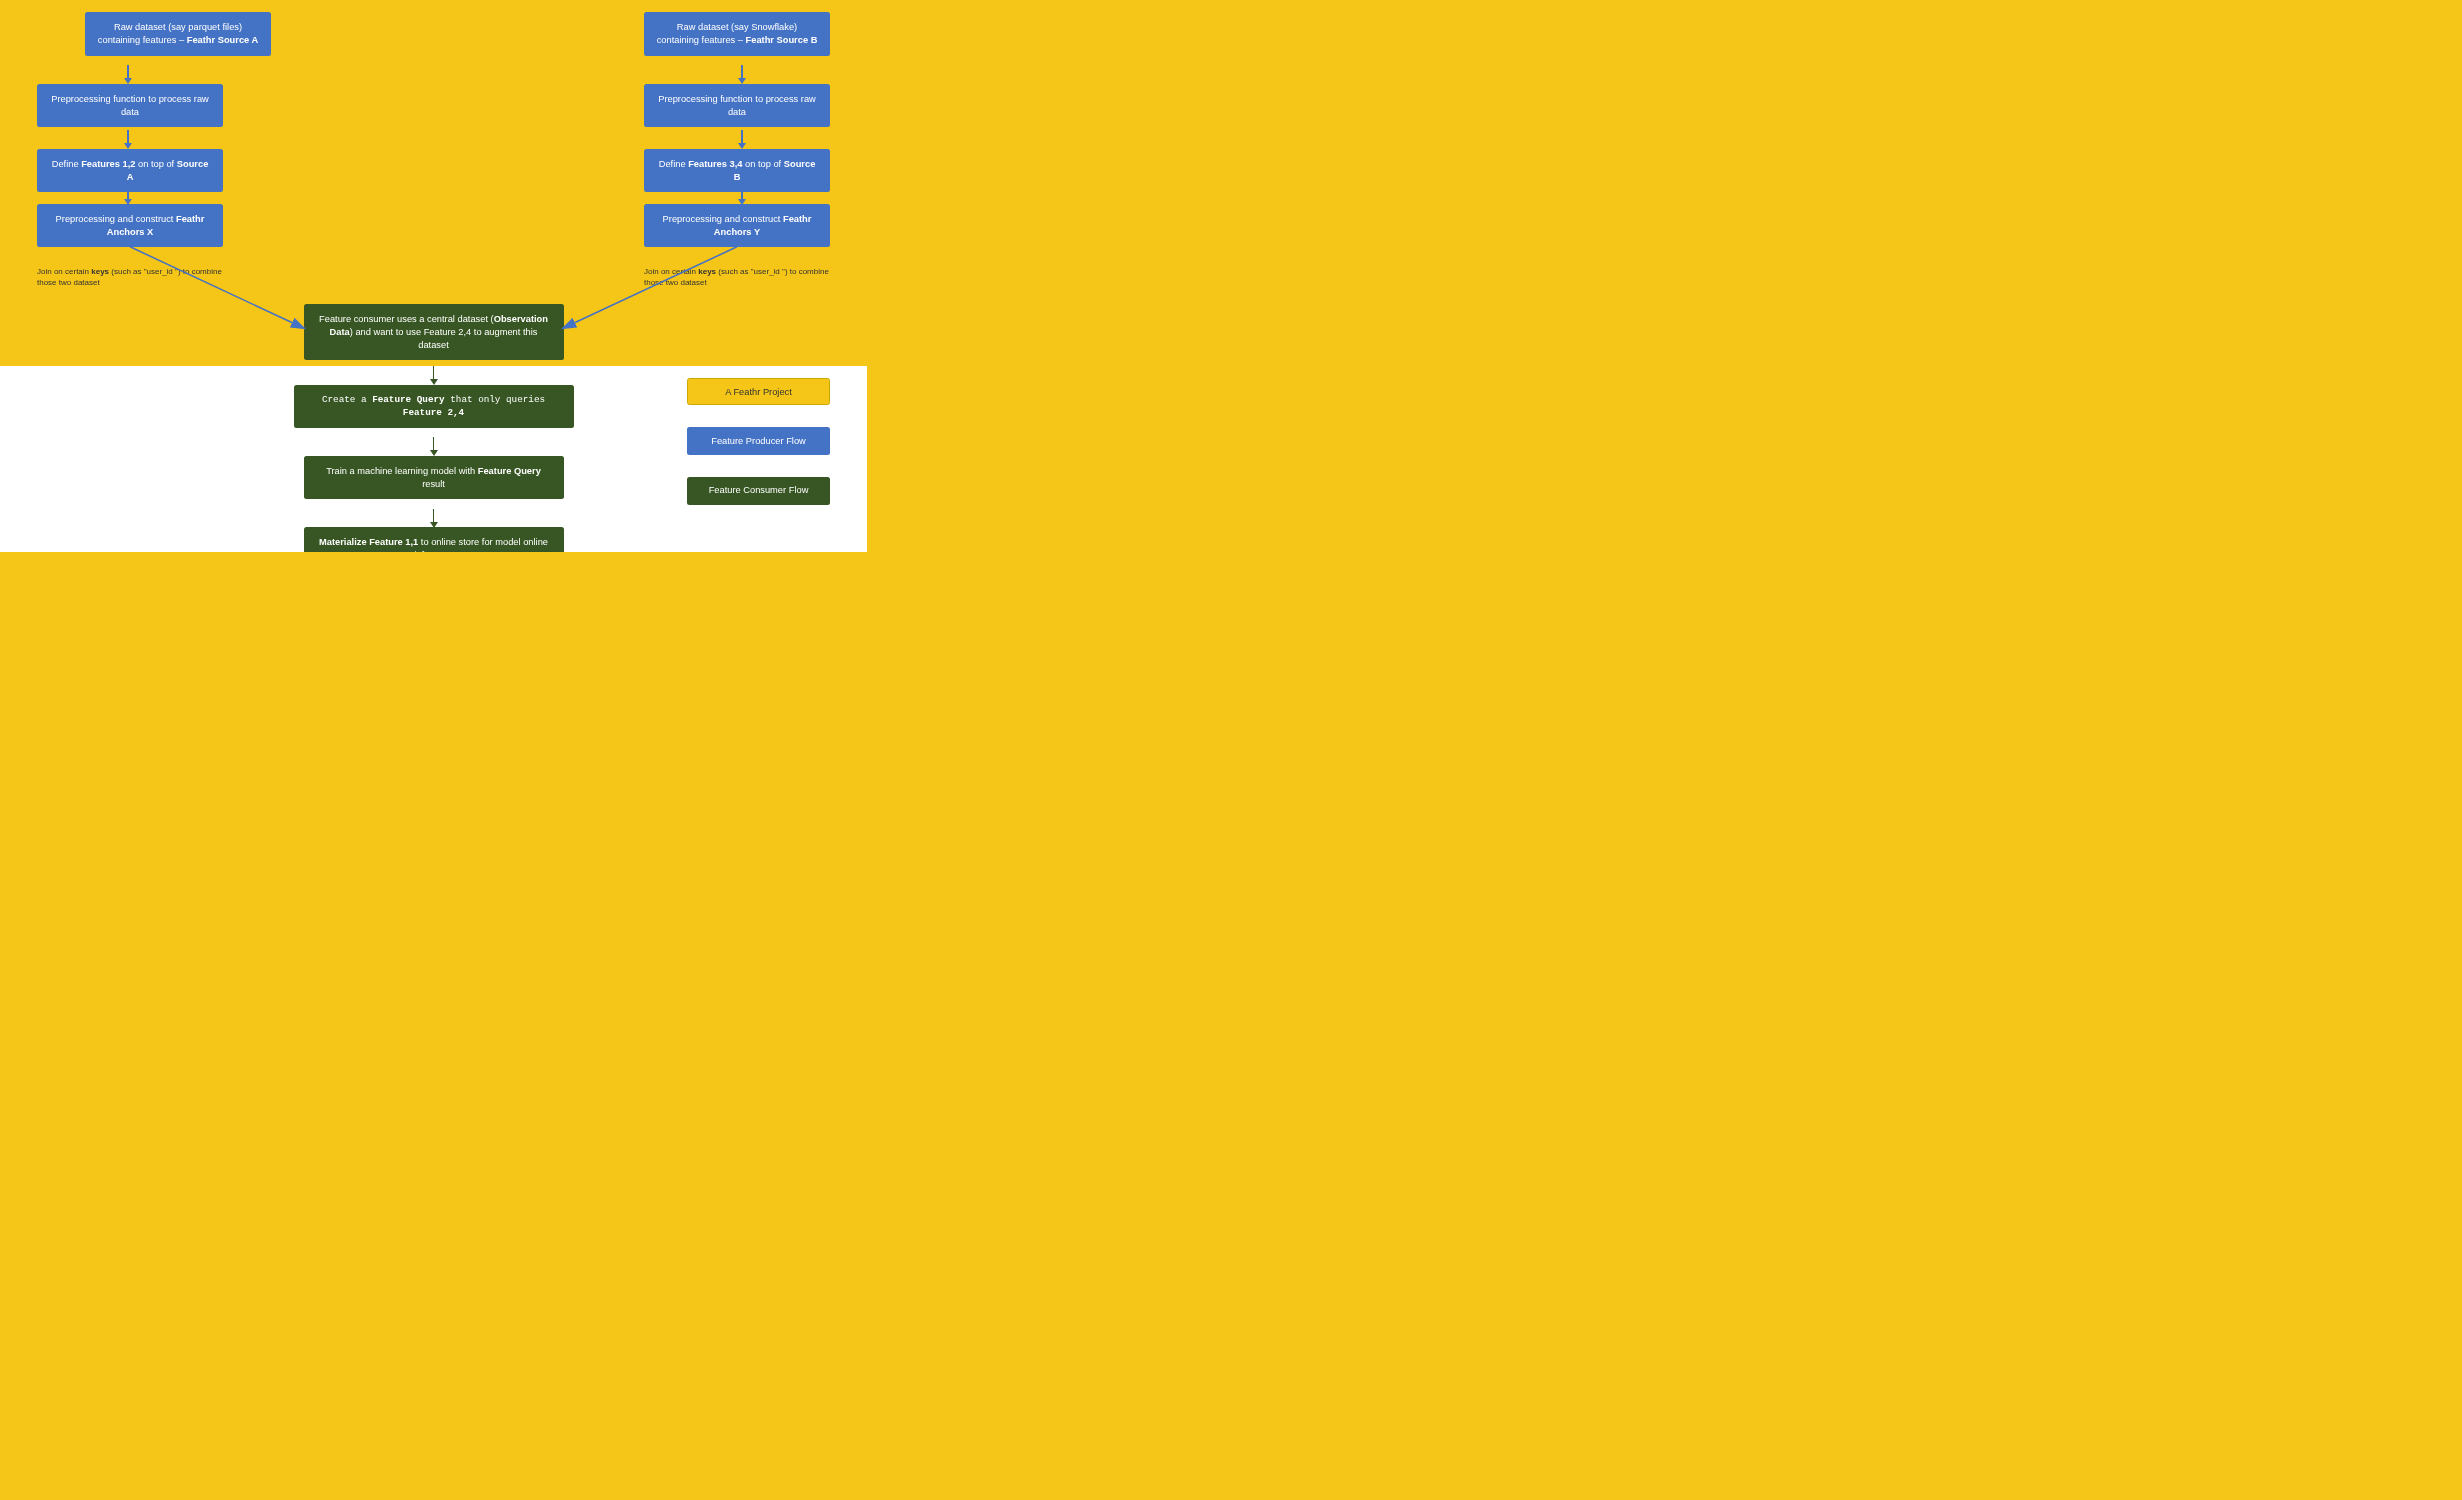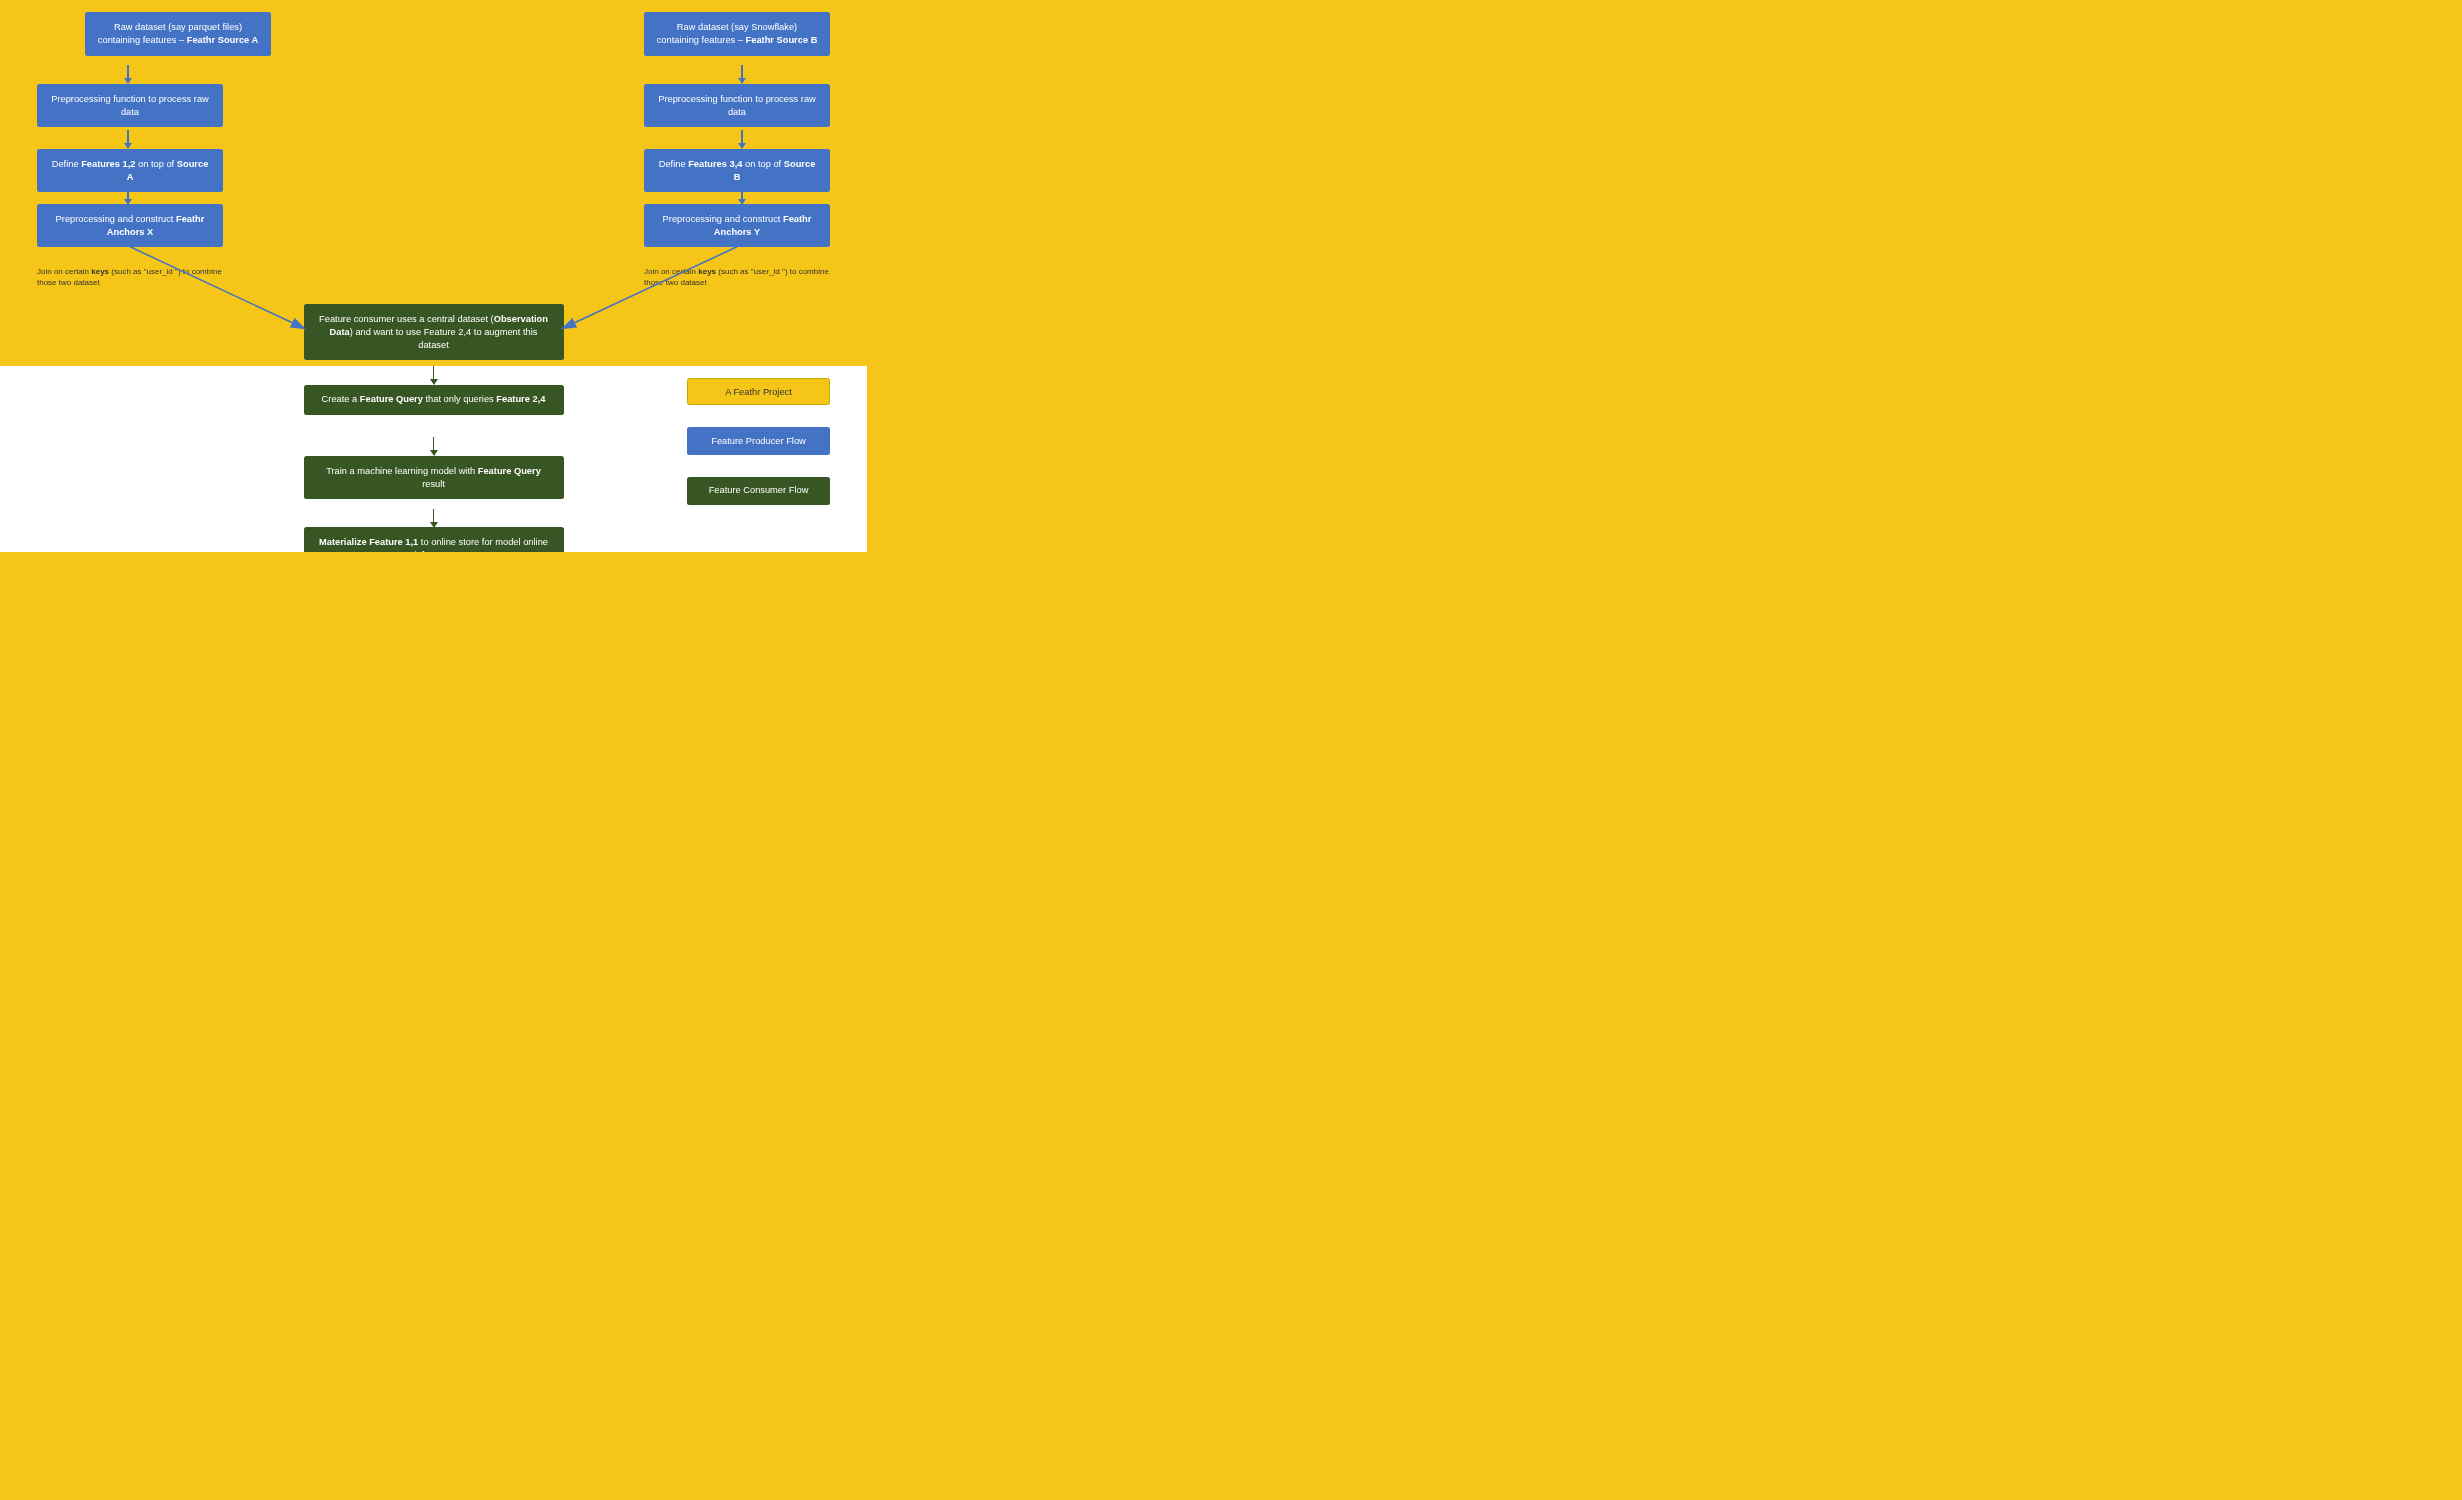--- a/index.html
+++ b/index.html
@@ -237,21 +237,21 @@
 
       <line x1="1190" y1="398" x2="908" y2="530" stroke="#4472c4" stroke-width="2.5" marker-end="url(#arrowhead-blue)"></line>
     </svg>
 
   </div>
 
   <div class="white-area">
 
     <div class="pos arrow-down-green" style="left:50%; transform:translateX(-50%); top:0px;"></div>
 
-    <div class="pos green-box" style="left:50%; transform:translateX(-50%); top:18.6px; width:260px;">
+    <div class="pos green-box" style="left:50%; transform:translateX(-50%); top:18.6px; width:280px;font-family:Liberation Mono, monospace;">
       Create a <strong>Feature Query</strong> that only queries <strong>Feature 2,4</strong>
     </div>
 
     <div class="pos arrow-down-green" style="left:50%; transform:translateX(-50%); top:71px;"></div>
 
     <div class="pos green-box" style="left:50%; transform:translateX(-50%); top:90px; width:260px;">
       Train a machine learning model with <strong>Feature Query</strong> result
     </div>
 
     <div class="pos arrow-down-green" style="left:50%; transform:translateX(-50%); top:143px;"></div>

